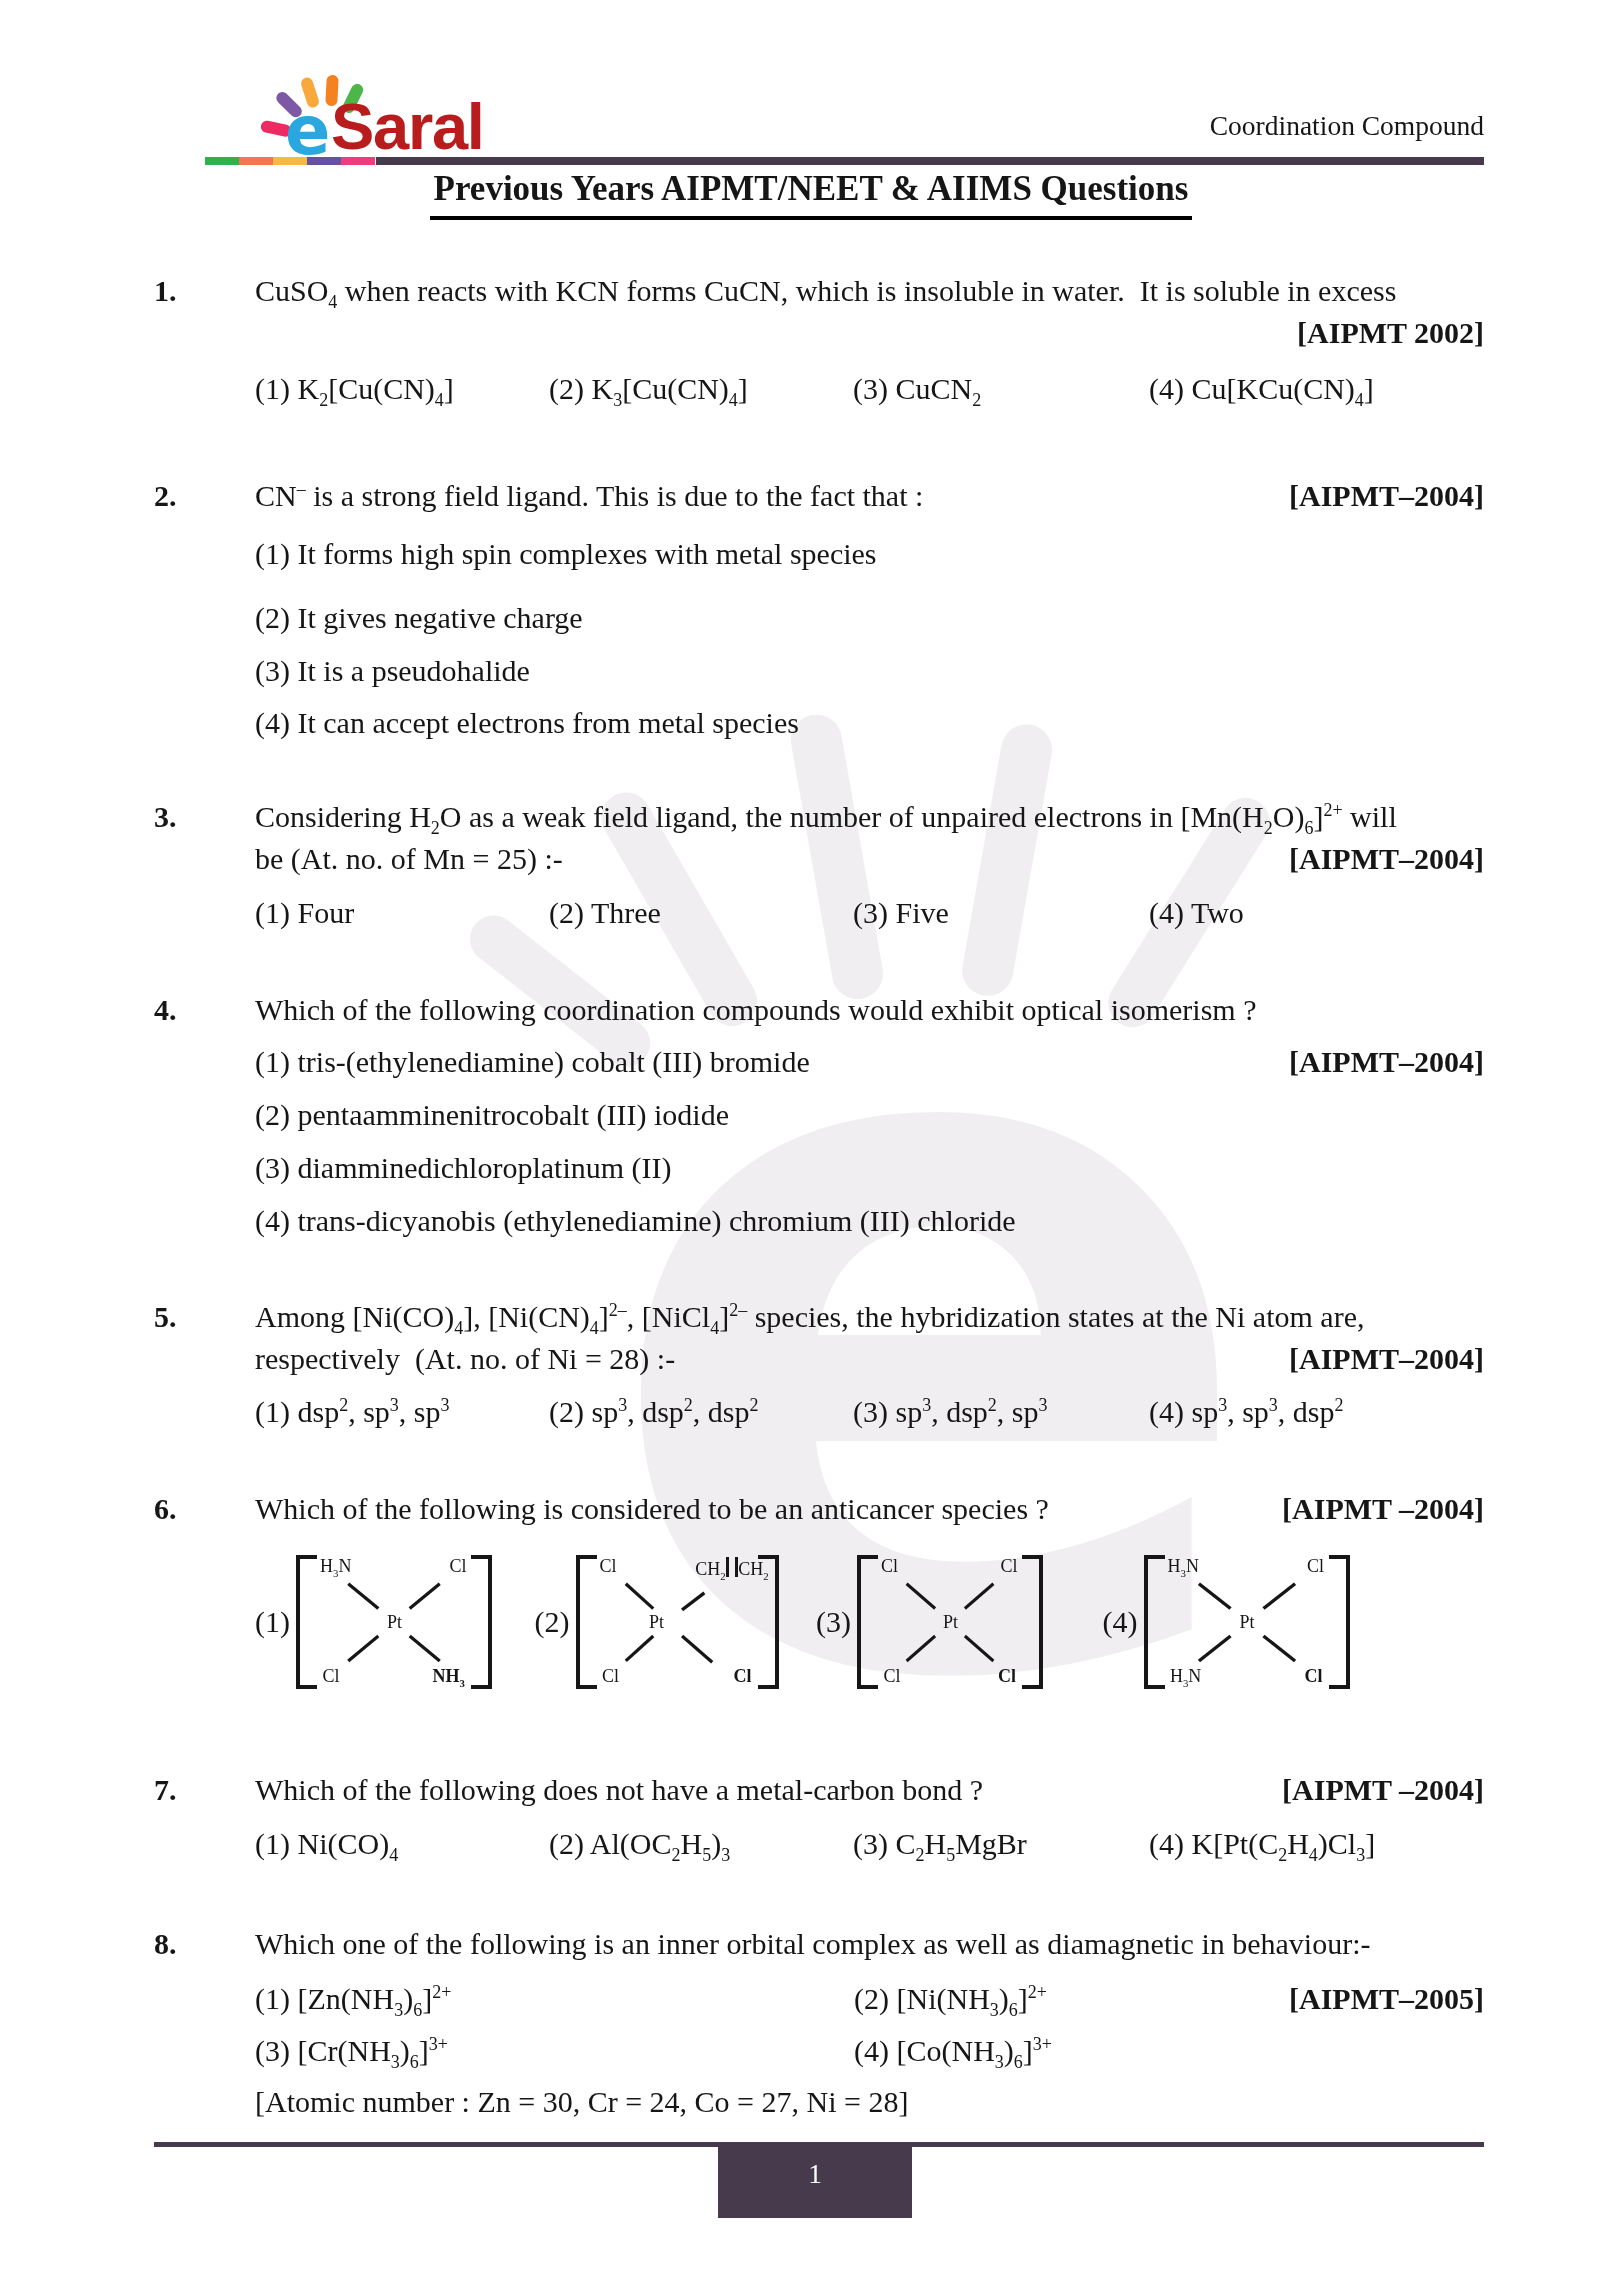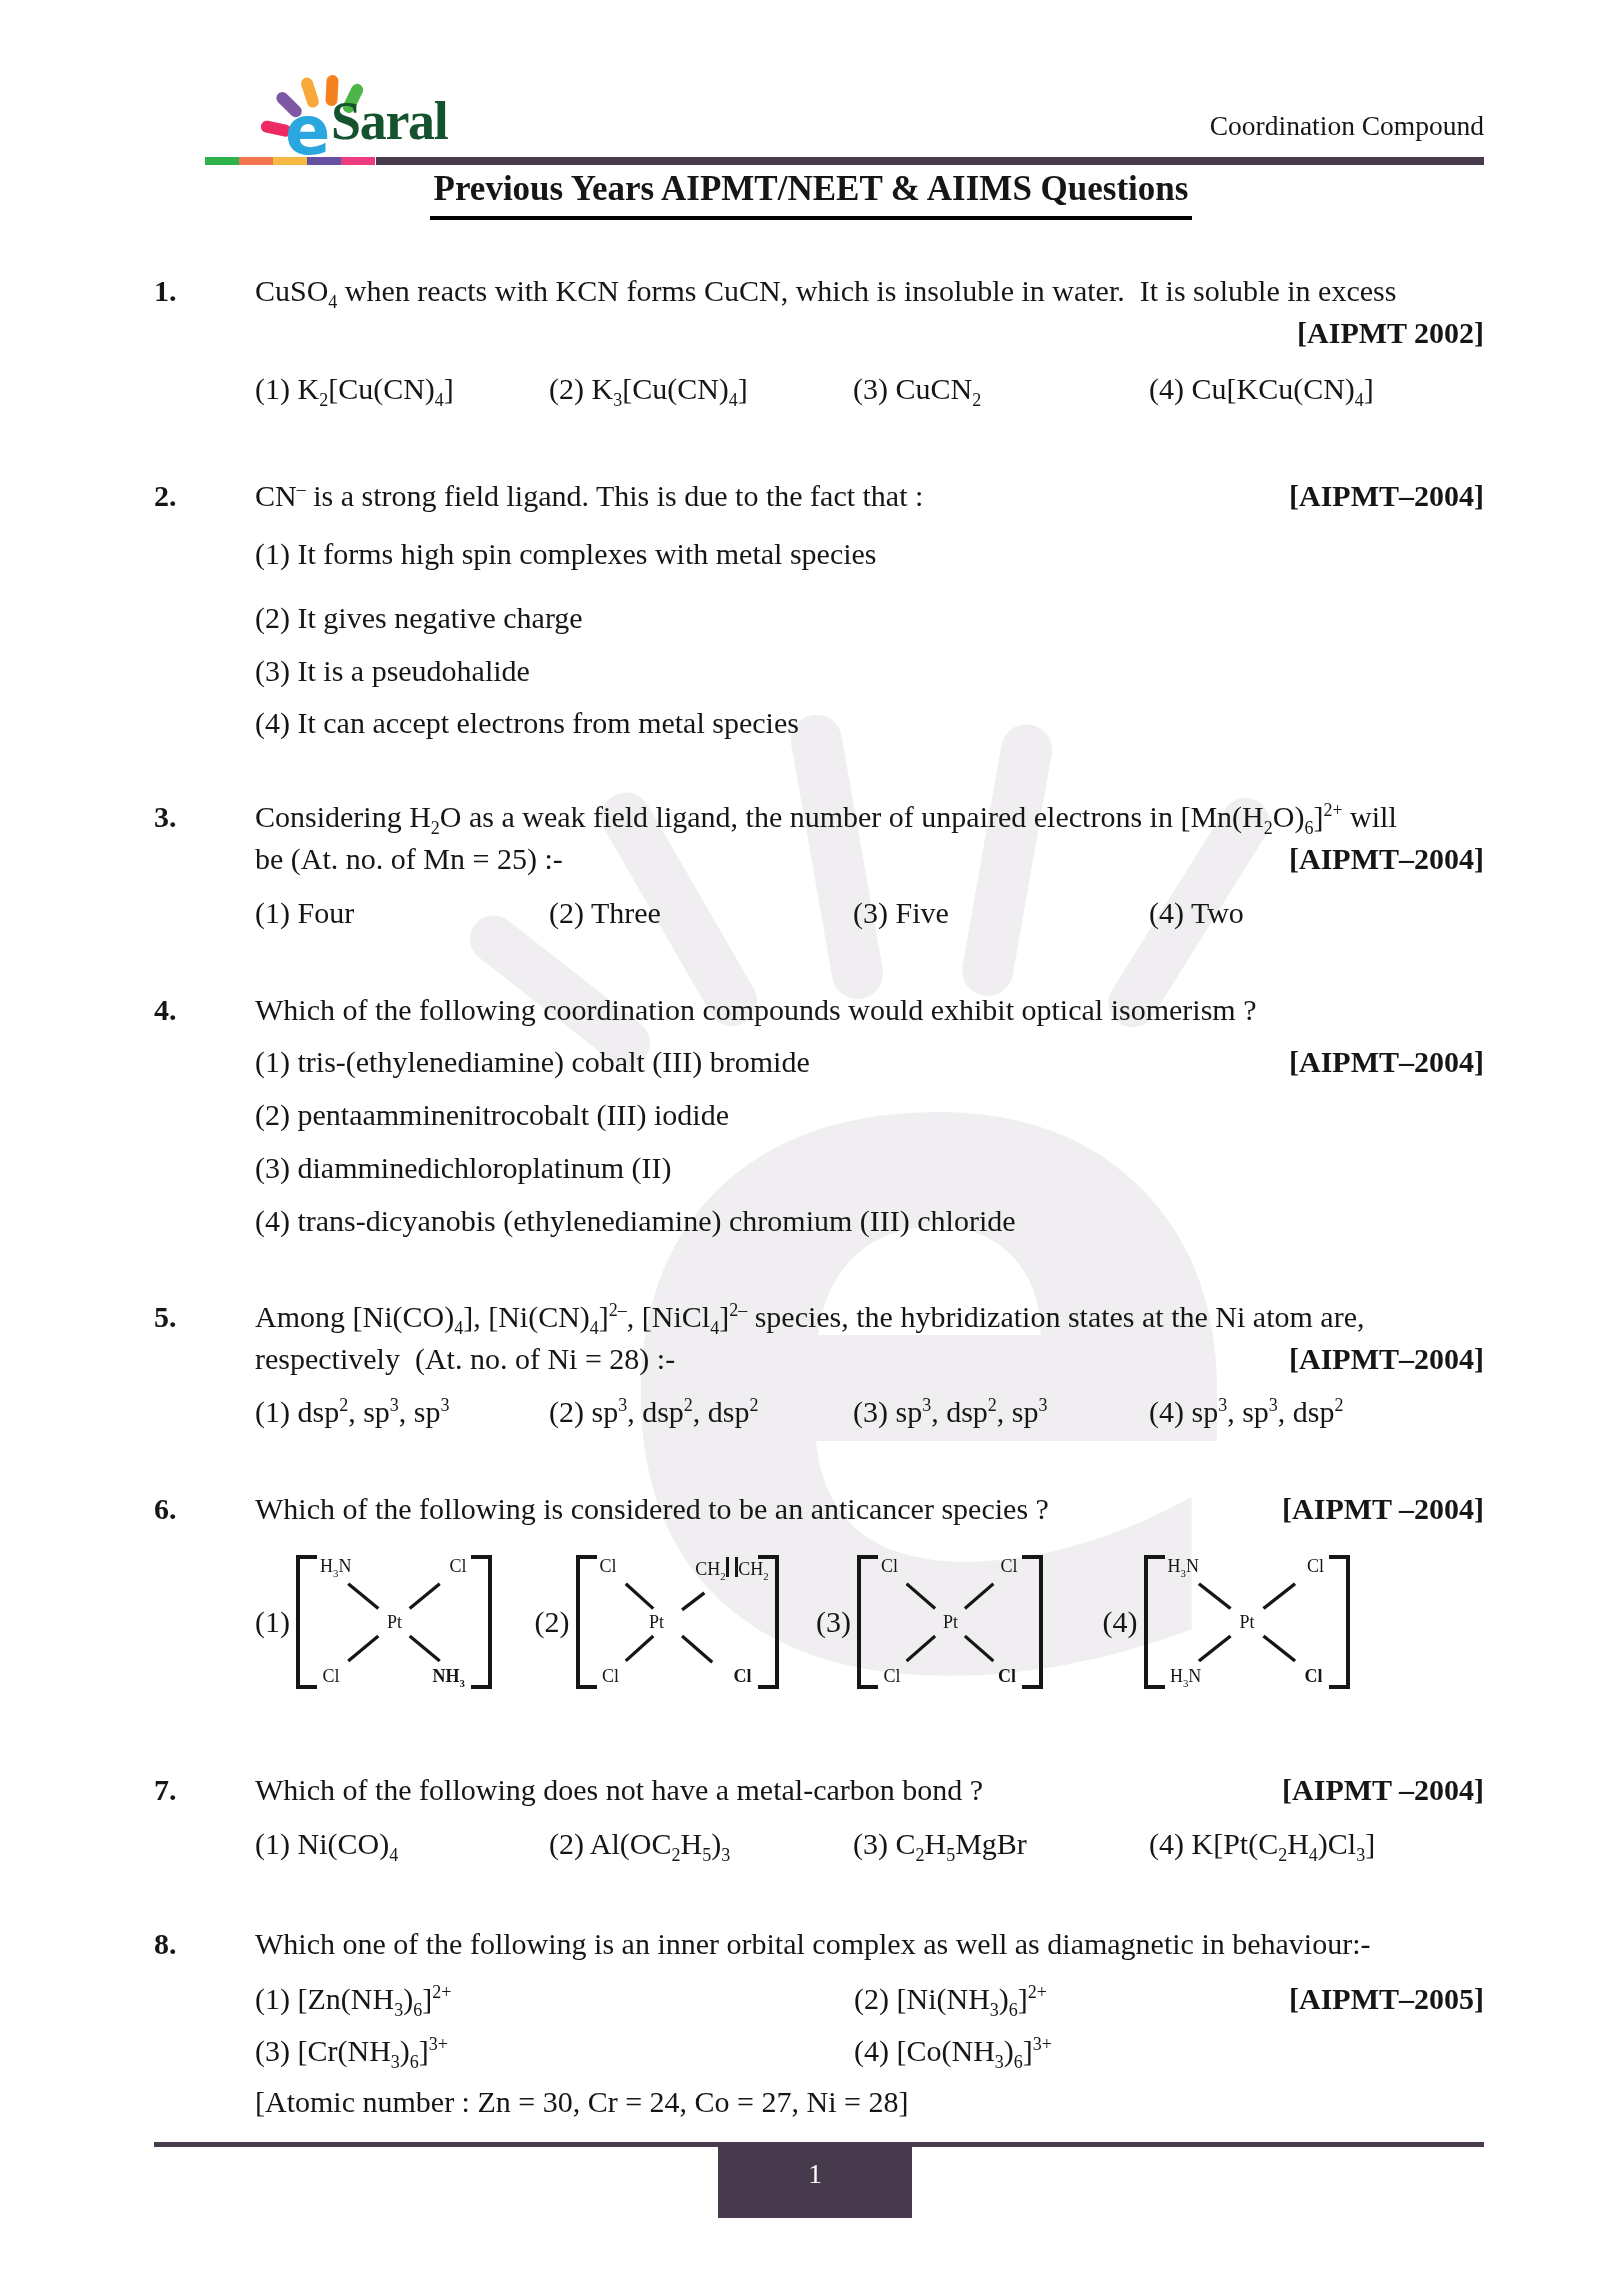--- a/index.html
+++ b/index.html
@@ -16,22 +16,22 @@
   .petal.p1 { left:139px; top:41px; background:#ee2a62; transform:rotate(-78deg); }
   .petal.p2 { left:152px; top:17px; background:#7c58a5; transform:rotate(-45deg); }
   .petal.p3 { left:173px; top:5.2px;  background:#f9a83c; transform:rotate(-18deg); }
   .petal.p4 { left:195px; top:2.6px;  background:#f58220; transform:rotate(3deg); }
   .petal.p5 { left:216px; top:10.5px; background:#4cb648; transform:rotate(26deg); }
   .logo-e {
     position:absolute; left:154px; top:26px; font-family:"DejaVu Sans",sans-serif;
     font-weight:bold; font-size:67px; line-height:1; color:#2aa7df;
   }
   .logo-saral {
-    position:absolute; left:200px; top:22px; font-family:Liberation Serif, serif;
-    font-weight:bold; font-size:54px; line-height:1; color:#14532d; letter-spacing:-1.3px;
+    position:absolute; left:200px; top:22px; font-family:Liberation Sans, sans-serif;
+    font-weight:bold; font-size:65px; line-height:1; color:#b91c1c; letter-spacing:-1.3px;
   }
   .brand-underline { position:absolute; left:205px; top:157px; height:7.9px; display:flex; z-index:2; }
   .brand-underline .seg { width:34px; height:7.9px; }
   .header-rule { position:absolute; left:376px; top:157px; width:1108px; height:7.9px; background:#463a4c; z-index:1; }
   .header-subject {
     position:absolute; right:138px; top:110px; font-size:27.5px; color:#161616; z-index:2;
   }
   .doc-title-wrap { position:absolute; left:0; right:0; top:169px; text-align:center; z-index:2; }
   .doc-title {
     display:inline-block; font-size:35px; font-weight:bold;

